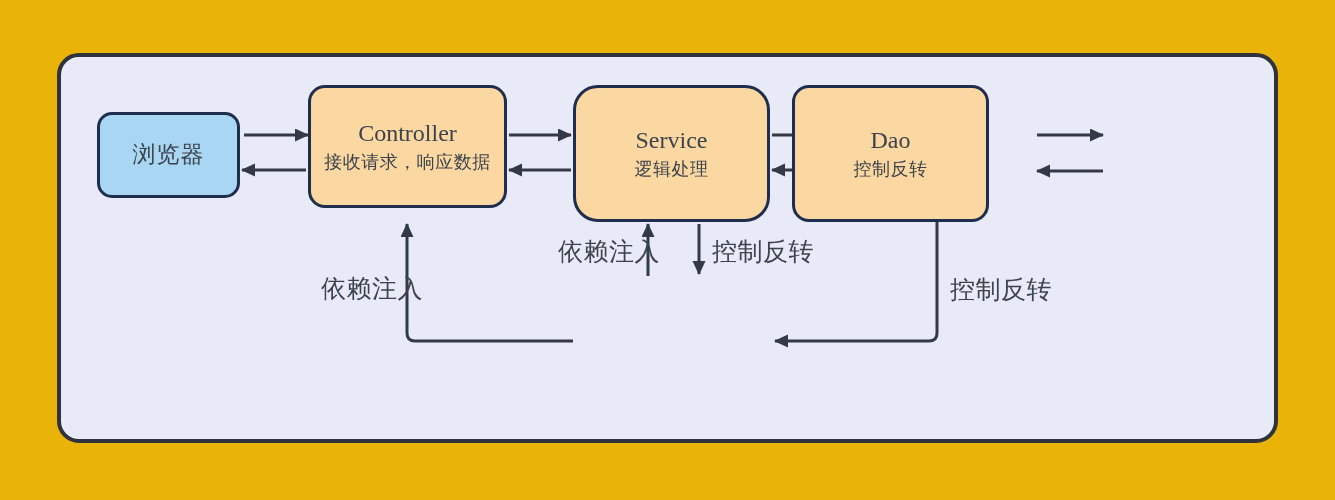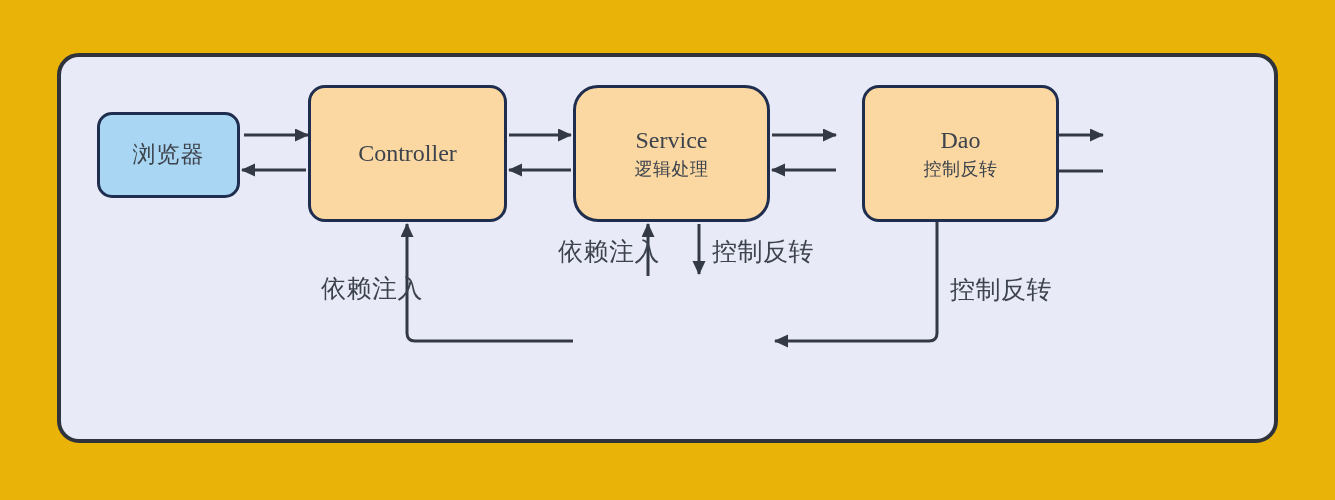--- a/index.html
+++ b/index.html
@@ -44,23 +44,23 @@
     position:absolute;
     box-sizing:border-box;
     border:3px solid var(--node-border);
     display:flex;flex-direction:column;
     align-items:center;justify-content:center;
     gap:5px;
     color:var(--text);
     text-align:center;
   }
   .node-browser{left:97px;top:112px;width:143px;height:86px;border-radius:15px;background:var(--browser-fill);}
-  .node-controller{left:308px;top:85px;width:199px;height:137px;border-radius:17px;background:var(--mvc-fill);}
+  .node-controller{left:308px;top:85px;width:199px;height:123px;border-radius:17px;background:var(--mvc-fill);}
   .node-service{left:573px;top:85px;width:197px;height:137px;border-radius:25px;background:var(--mvc-fill);}
-  .node-dao{left:862px;top:85px;width:197px;height:137px;border-radius:17px;background:var(--mvc-fill);}
+  .node-dao{left:792px;top:85px;width:197px;height:137px;border-radius:17px;background:var(--mvc-fill);}
   .node-database{left:1105px;top:113px;width:142px;height:84px;border-radius:15px;background:var(--database-fill);}
   .node-container{left:573px;top:276px;width:197px;height:136px;border-radius:15px;background:var(--container-fill);}
   .title-en{font-size:24px;line-height:1.15;}
   .title-zh{font-size:23px;line-height:1.15;letter-spacing:1px;}
   .subtitle{font-size:18px;line-height:1.15;letter-spacing:0.5px;}
   .edge-label{
     position:absolute;
     font-size:25px;
     color:var(--text);
     white-space:nowrap;
@@ -97,20 +97,21 @@
     <path class="wire" marker-end="url(#ah)" d="M573,341 L415,341 Q407,341 407,333 L407,224"></path>
     <path class="wire" marker-end="url(#ah)" d="M937,222 L937,333 Q937,341 929,341 L775,341"></path>
   </svg>
 
   <div class="node node-browser">
     <div class="title-zh">浏览器</div>
   </div>
 
   <div class="node node-controller">
     <div class="title-en">Controller</div>
+    <div class="subtitle">接收请求，响应数据</div>
   </div>
 
   <div class="node node-service">
     <div class="title-en">Service</div>
     <div class="subtitle">逻辑处理</div>
   </div>
 
   <div class="node node-dao">
     <div class="title-en">Dao</div>
     <div class="subtitle">控制反转</div>

